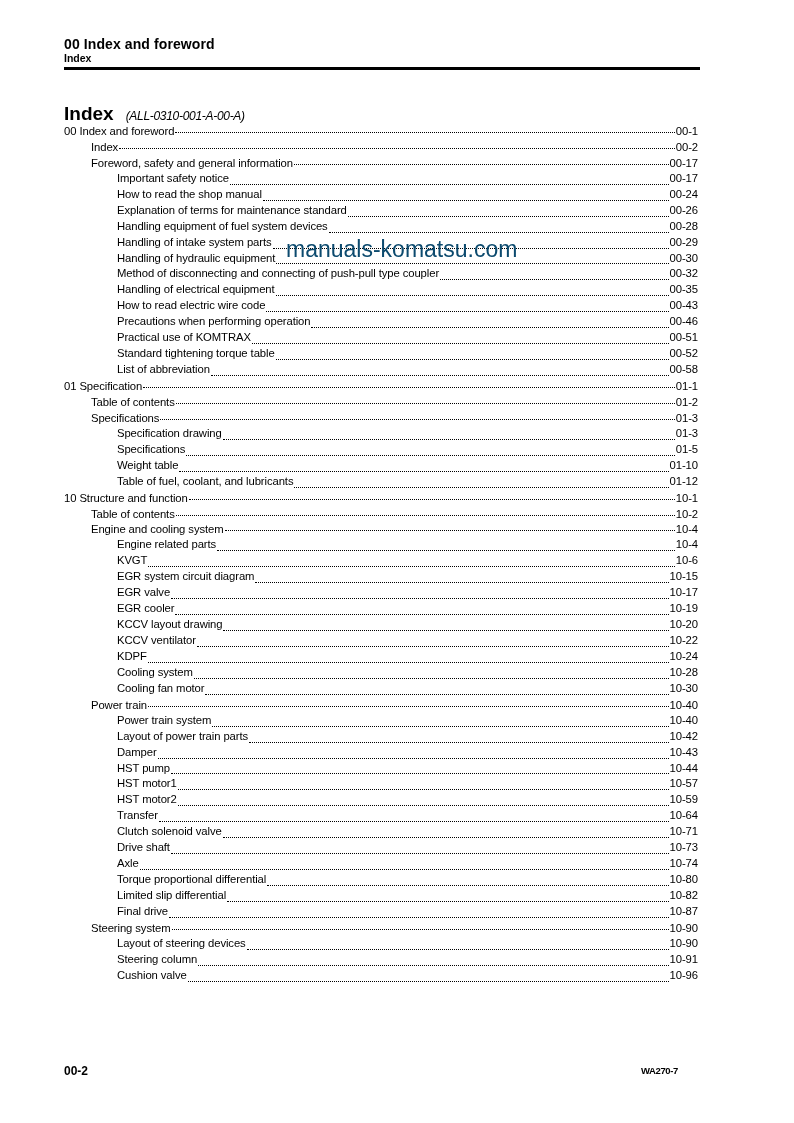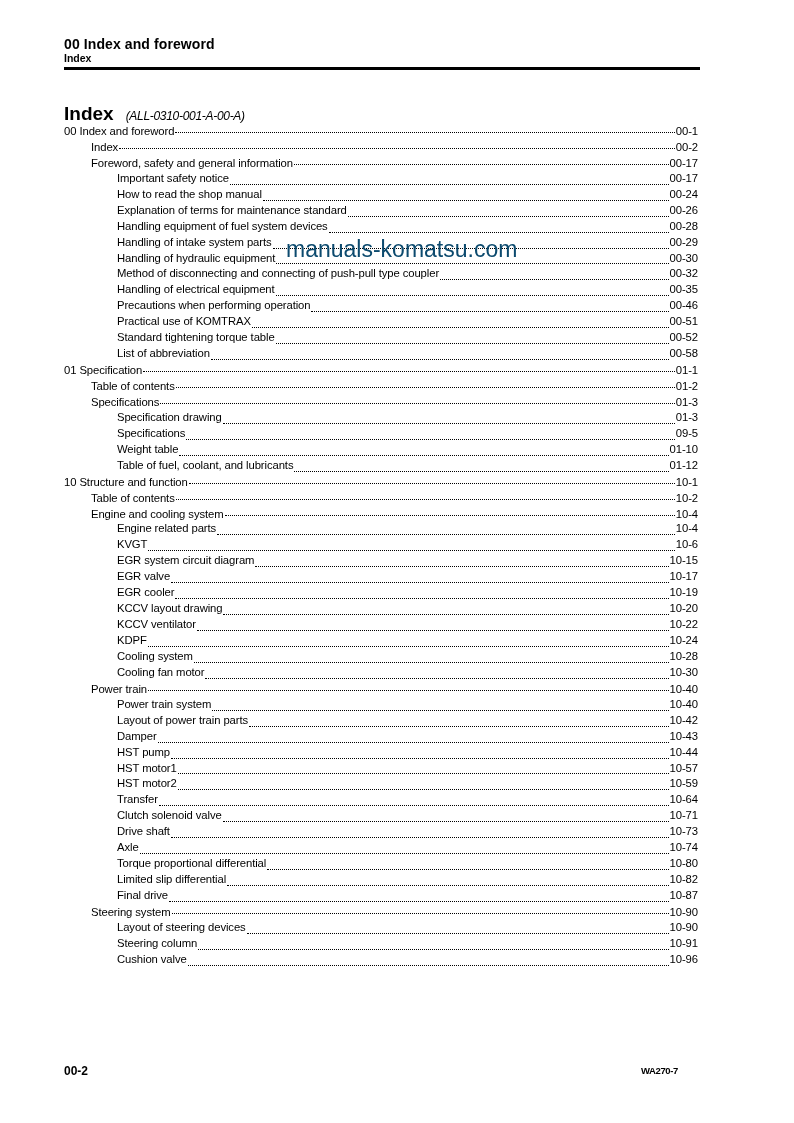--- a/index.html
+++ b/index.html
@@ -192,20 +192,25 @@
       <span class="toc-label">Method of disconnecting and connecting of push-pull type coupler</span>
       <span class="toc-leader"></span>
       <span class="toc-page">00-32</span>
     </div>
     <div class="toc-row l2">
       <span class="toc-label">Handling of electrical equipment</span>
       <span class="toc-leader"></span>
       <span class="toc-page">00-35</span>
     </div>
     <div class="toc-row l2">
+      <span class="toc-label">How to read electric wire code</span>
+      <span class="toc-leader"></span>
+      <span class="toc-page">00-43</span>
+    </div>
+    <div class="toc-row l2">
       <span class="toc-label">Precautions when performing operation</span>
       <span class="toc-leader"></span>
       <span class="toc-page">00-46</span>
     </div>
     <div class="toc-row l2">
       <span class="toc-label">Practical use of KOMTRAX</span>
       <span class="toc-leader"></span>
       <span class="toc-page">00-51</span>
     </div>
     <div class="toc-row l2">
@@ -234,21 +239,21 @@
       <span class="toc-page">01-3</span>
     </div>
     <div class="toc-row l2">
       <span class="toc-label">Specification drawing</span>
       <span class="toc-leader"></span>
       <span class="toc-page">01-3</span>
     </div>
     <div class="toc-row l2">
       <span class="toc-label">Specifications</span>
       <span class="toc-leader"></span>
-      <span class="toc-page">09-5</span>
+      <span class="toc-page">01-5</span>
     </div>
     <div class="toc-row l2">
       <span class="toc-label">Weight table</span>
       <span class="toc-leader"></span>
       <span class="toc-page">01-10</span>
     </div>
     <div class="toc-row l2">
       <span class="toc-label">Table of fuel, coolant, and lubricants</span>
       <span class="toc-leader"></span>
       <span class="toc-page">01-12</span>

